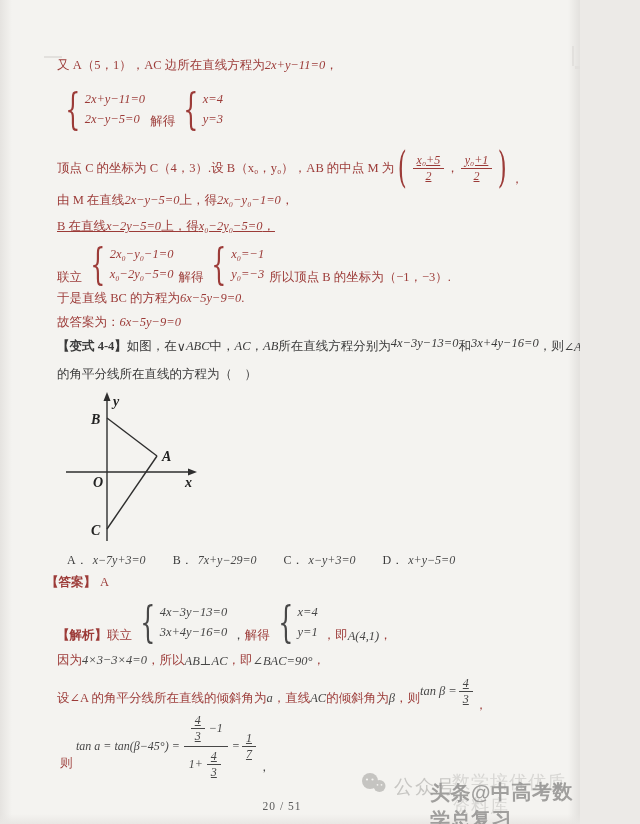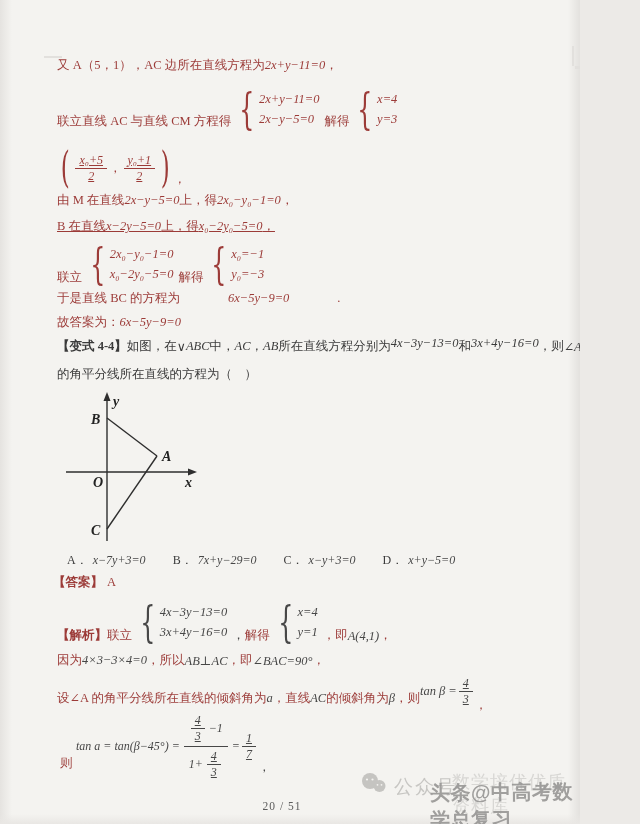--- a/index.html
+++ b/index.html
@@ -77,39 +77,39 @@
   <div class="cropmark" style="left:572px;top:46px;width:2px;height:20px;"></div>
   <div class="cropmark" style="left:575px;top:66px;width:20px;height:3px;"></div>
 
   <div class="row red cn" style="left:57px;top:57px;">
     <span>又 A（5，1），AC 边所在直线方程为 </span>
       <span class="m">2x+y−11=0</span>
       <span>，</span>
   </div>
 
   <div class="row red cn" style="left:57px;top:86px;height:46px;">
-    <span class="fe">联立直线 AC 与直线 CM 方程得</span>
     <span class="cases">
       <span class="brace">{</span>
       <span class="stack">
         <span class="m">2x+y−11=0</span>
         <span class="m">2x−y−5=0</span>
       </span>
     </span>
     <span class="fe">解得</span>
     <span class="cases">
       <span class="brace">{</span>
       <span class="stack">
         <span class="m">x=4</span>
         <span class="m">y=3</span>
       </span>
     </span>
   </div>
 
   <div class="row red cn" style="left:57px;top:146px;height:44px;">
+    <span>顶点 C 的坐标为 C（4，3）.设 B（x₀，y₀），AB 的中点 M 为</span>
     <span class="bp">(</span>
     <span class="frac m">
       <span class="fn">x₀+5</span>
       <span class="fd">2</span>
     </span>
     <span>，</span>
     <span class="frac m">
       <span class="fn">y₀+1</span>
       <span class="fd">2</span>
     </span>
@@ -143,23 +143,24 @@
       </span>
     </span>
     <span class="fe">解得</span>
     <span class="cases">
       <span class="brace">{</span>
       <span class="stack">
         <span class="m">x₀=−1</span>
         <span class="m">y₀=−3</span>
       </span>
     </span>
-  </div>
-
-  <div class="row red cn" style="left:57px;top:290px;gap:48px;">
+    <span class="fe">所以顶点 B 的坐标为（−1，−3）.</span>
+  </div>
+
+  <div class="row red cn" style="left:57px;top:290px;">
     <span>于是直线 BC 的方程为 </span>
       <span class="m">6x−5y−9=0</span>
       <span>.</span>
   </div>
 
   <div class="row red cn" style="left:57px;top:314px;">
     <span>故答案为：</span>
       <span class="m">6x−5y−9=0</span>
   </div>
 
@@ -218,21 +219,21 @@
         <span class="blk">C．</span>
         <span class="m gry">x−y+3=0</span>
       </div>
       <div class="opt">
         <span class="blk">D．</span>
         <span class="m gry">x+y−5=0</span>
       </div>
     </div>
   </div>
 
-  <div class="row red cn" style="left:53px;top:574px;justify-content:flex-end;">
+  <div class="row red cn" style="left:46px;top:574px;justify-content:flex-end;">
     <span class="bold">【答案】</span>
     <span style="margin-left:4px;">A</span>
   </div>
 
   <div class="row cn" style="left:57px;top:598px;height:48px;">
     <span class="red bold fe">【解析】</span>
     <span class="red fe">联立</span>
     <span class="cases gry">
       <span class="brace">{</span>
       <span class="stack">

